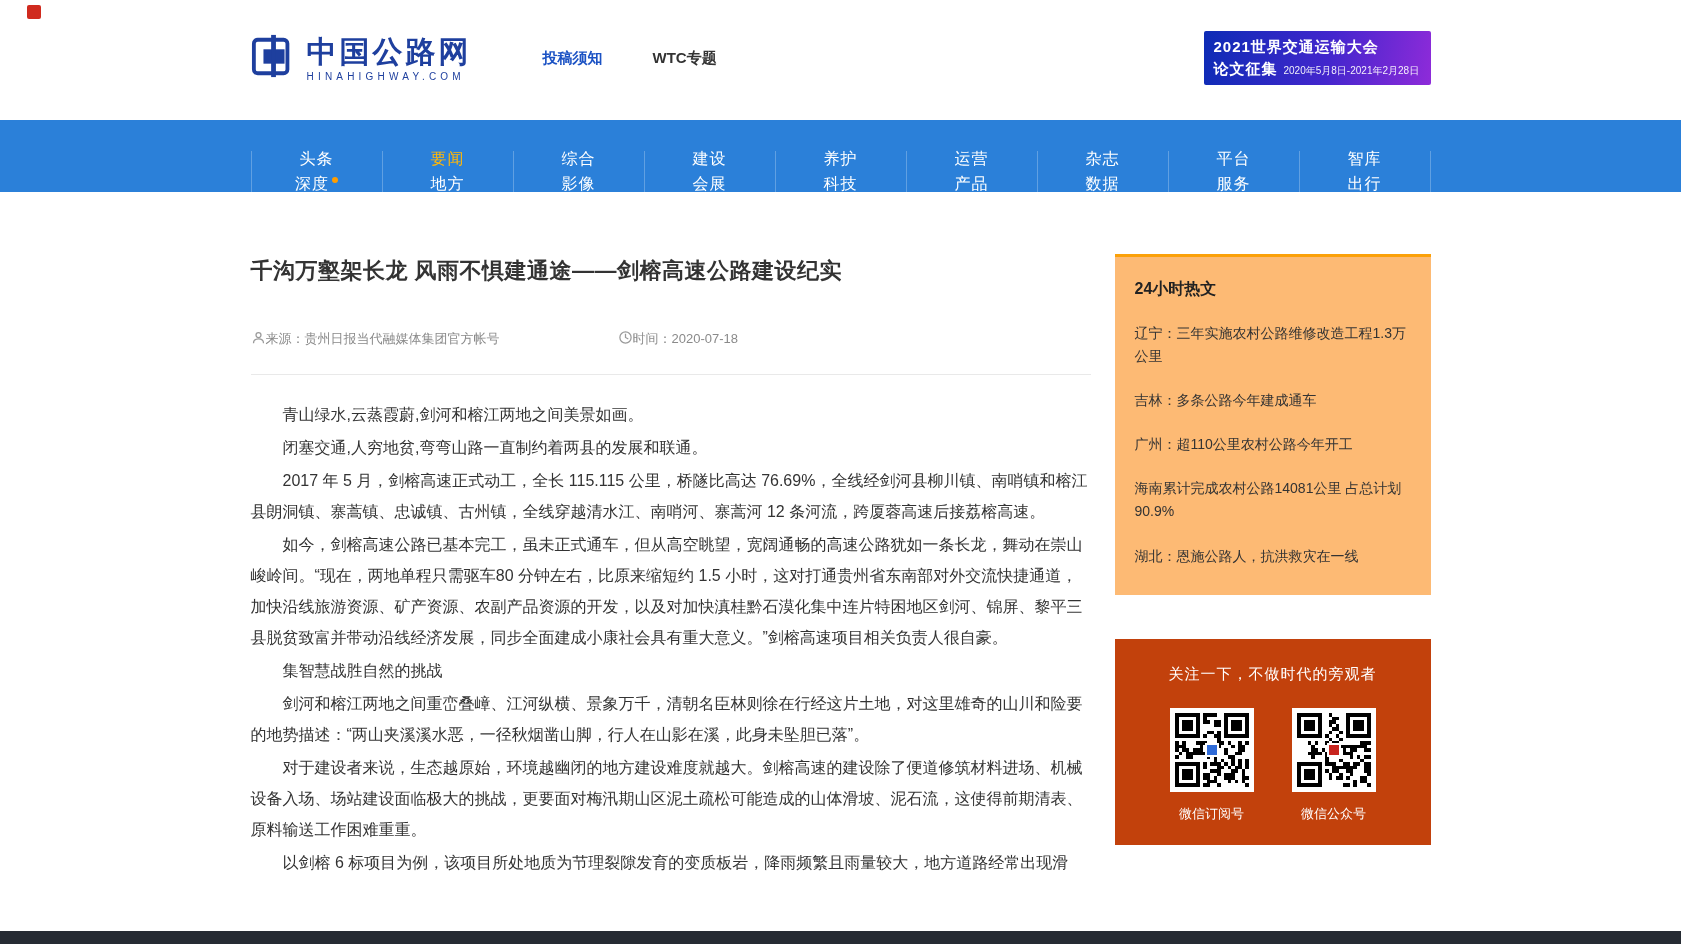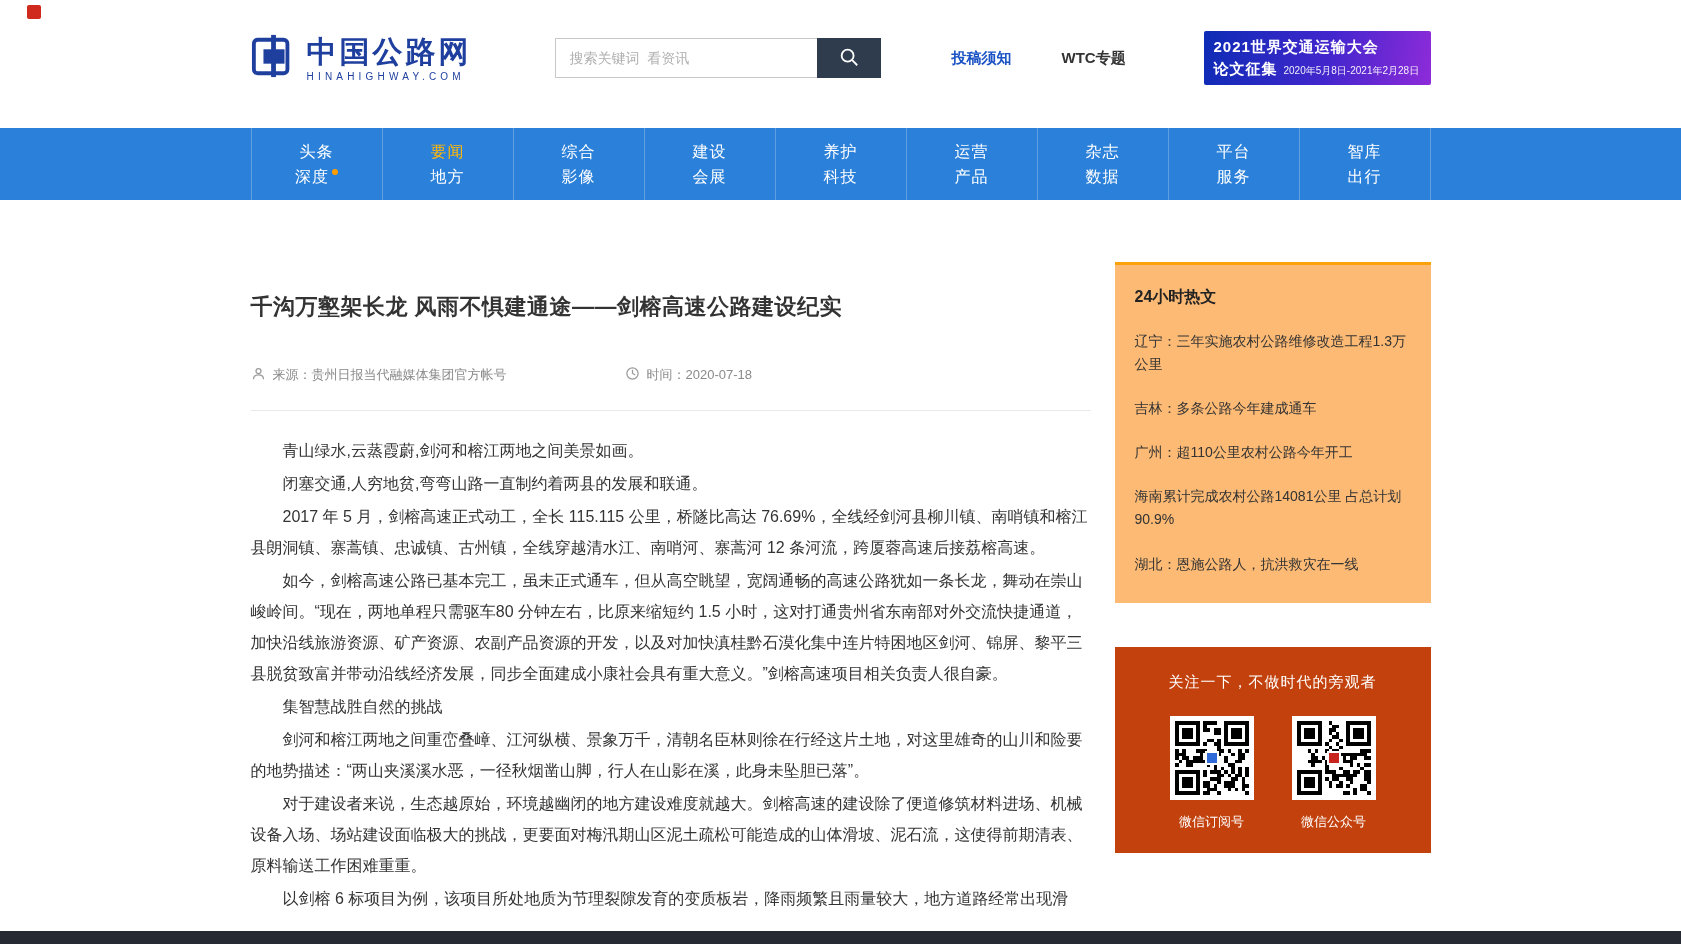--- a/index.html
+++ b/index.html
@@ -31,35 +31,35 @@
   .banner { margin-left:auto; width:227px; height:54px; border-radius:2px; cursor:pointer;
     background:linear-gradient(100deg,#0d2cb5 0%,#4326cd 55%,#8e2bd9 100%);
     color:#fff; display:flex; flex-direction:column; justify-content:center; padding:0 10px; }
   .banner-line1 { font-size:15px; font-weight:bold; letter-spacing:1px; line-height:1.3; }
   .banner-line2 { display:flex; align-items:baseline; gap:6px; margin-top:3px; }
   .banner-sub { font-size:15px; font-weight:bold; letter-spacing:1px; }
   .banner-date { font-size:10px; opacity:.92; }
 
   
   .nav { background:#2b80d9; height:72px; }
-  .nav-inner { width:1180px; margin:12px auto; display:flex; height:100%; }
+  .nav-inner { width:1180px; margin:4px auto; display:flex; height:100%;align-items:flex-end; }
   .nav-col { flex:1; display:flex; flex-direction:column; align-items:center; justify-content:center;
     gap:9px; border-left:1px solid rgba(255,255,255,.25); }
   .nav-col:last-child { border-right:1px solid rgba(255,255,255,.25); }
   .nav-link { color:#fff; font-size:16px; cursor:pointer; line-height:1; letter-spacing:1px; }
   .nav-link.active span { color:#ffb708; }
   .dot { display:inline-block; width:6px; height:6px; background:#ff9d00; border-radius:50%;
     vertical-align:super; margin-left:3px; }
 
   
   .page { width:1180px; margin:0 auto; display:flex; gap:24px; align-items:flex-start; padding-top:62px; }
-  .main { flex:1; min-width:0; padding-top:2px;margin-top:28px; }
+  .main { flex:1; min-width:0; padding-top:2px; }
   .article-title { font-size:22px; font-weight:600; color:#333; margin-bottom:44px; letter-spacing:.5px; }
   .meta { display:flex; align-items:center; color:#8a8a8a; font-size:13px; }
-  .meta-item { display:flex; align-items:center; gap:7px; }
+  .meta-item { display:flex; align-items:center; }
   .meta-item + .meta-item { margin-left:118px; }
   .divider { border:none; border-top:1px solid #e9e9e9; margin:26px 0 24px; }
   .article p { font-size:16px; color:#333; line-height:31px; margin-bottom:2px; text-indent:2em; }
 
   
   .sidebar { width:316px; flex-shrink:0; }
   .hot-box { background:#fdba74; border-top:3px solid #fba109; padding:22px 20px 6px; }
   .hot-title { font-size:16px; font-weight:bold; color:#222; margin-bottom:22px; }
   .hot-item { display:block; font-size:14px; color:#333; line-height:1.65; margin-bottom:21px; cursor:pointer; }
 
@@ -91,31 +91,20 @@
           <rect x="13" y="17" width="22" height="15" fill="#1e3f9e"></rect>
           <rect x="21" y="2" width="5" height="44" fill="#1e3f9e"></rect>
         </svg>
       </span>
       <span class="logo-text">
         <div class="cn">中国公路网</div>
         <div class="en">HINAHIGHWAY.COM</div>
       </span>
     </a>
 
-    <div class="search-box">
-      <input class="search-input" type="text" placeholder="搜索关键词  看资讯" style="">
-      <button class="search-btn">
-        <span>
-          <svg width="22" height="22" viewBox="0 0 24 24" fill="none" stroke="#fff" stroke-width="2">
-            <circle cx="10.5" cy="10.5" r="6.5"></circle>
-              <line x1="15.5" y1="15.5" x2="21" y2="21"></line>
-          </svg>
-        </span>
-      </button>
-    </div>
 
     <div class="header-links">
       <a class="link-submit">投稿须知</a>
       <a class="link-wtc">WTC专题</a>
     </div>
 
     <a class="banner">
       <span class="banner-line1">2021世界交通运输大会</span>
       <span class="banner-line2">
         <span class="banner-sub">论文征集</span>

